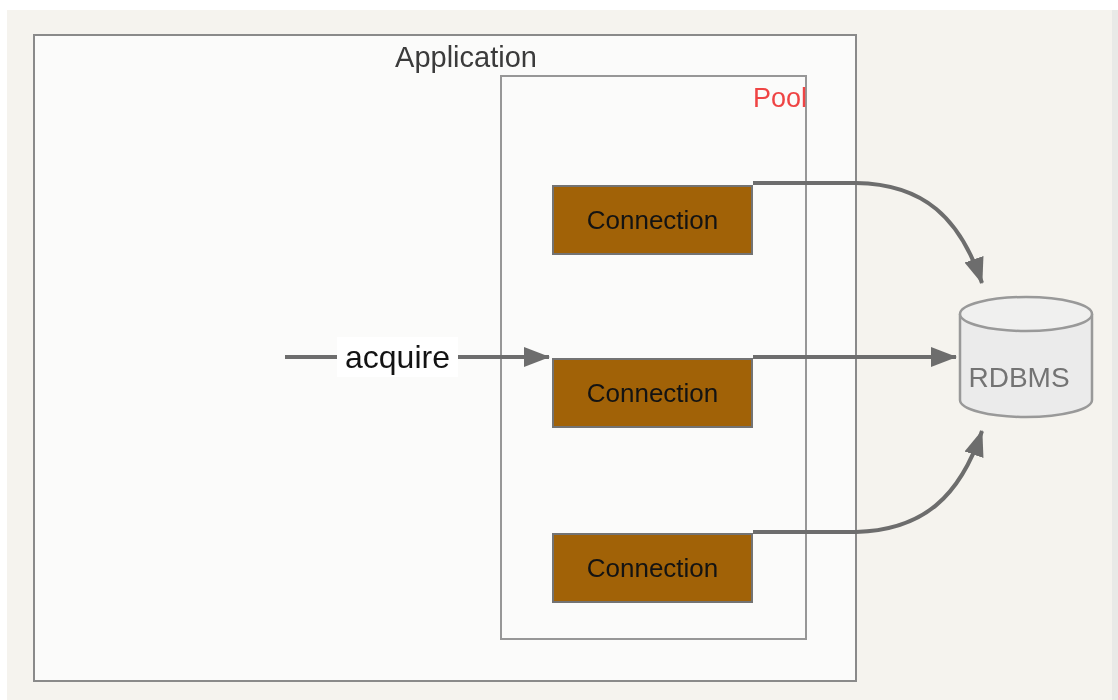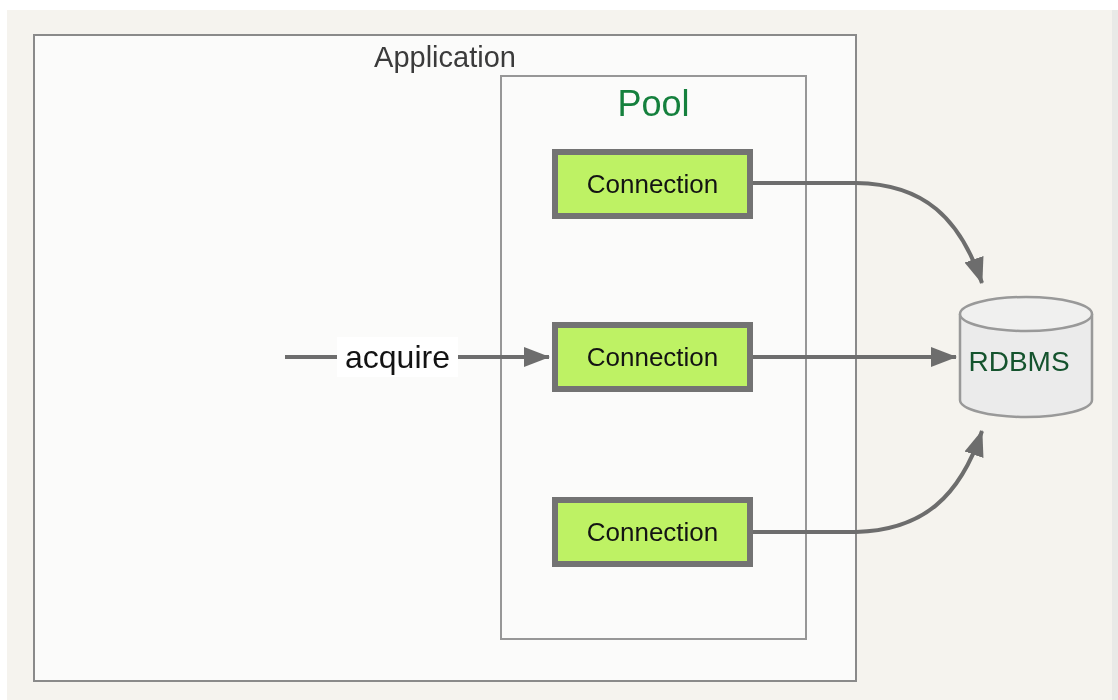--- a/index.html
+++ b/index.html
@@ -32,43 +32,45 @@
     border: 2px solid #8a8a8a;
     z-index: 1;
   }
   .app-label {
     position: absolute;
     left: 33px; top: 41px; width: 824px;
     text-align: center;
     font-size: 29px;
     color: #3b3b3b;
     z-index: 2;
+    padding-left: 21px;
   }
   .pool-box {
     left: 500px; top: 75px; width: 307px; height: 565px;
     background: #fbfbfa;
     border: 2px solid #979797;
     z-index: 2;
   }
   .pool-label {
     position: absolute;
     left: 500px; top: 83px; width: 307px;
-    text-align: center;
-    font-size: 36px;
-    color: #15803d;
+    text-align: right;
+    font-size: 27px;
+    color: #ef4444;
     z-index: 3;
   }
   .node {
     position: absolute; box-sizing: border-box;
-    background: #bef264;
-    border: 6px solid #737373;
+    background: #a16207;
+    border: 2px solid #737373;
     display: flex; align-items: center; justify-content: center;
     font-size: 26px;
     color: #131313;
     z-index: 3;
+    margin-top: 36px;
   }
   .conn { left: 552px; width: 201px; height: 70px; }
   .conn-1 { top: 149px; }
   .conn-2 { top: 322px; }
   .conn-3 { top: 497px; }
   .datasource { left: 85px; top: 323px; width: 200px; height: 68px; }
   .edge-layer {
     position: absolute; left: 0; top: 0;
     width: 1118px; height: 700px;
     z-index: 4;
@@ -78,24 +80,24 @@
     position: absolute;
     left: 337px; top: 337px; width: 121px; height: 40px;
     background: #ffffff;
     display: flex; align-items: center; justify-content: center;
     font-size: 32px;
     color: #131313;
     z-index: 6;
   }
   .rdbms-label {
     position: absolute;
-    left: 960px; top: 346px; width: 118px;
+    left: 960px; top: 362px; width: 118px;
     text-align: center;
     font-size: 28px;
-    color: #14532d;
+    color: #737373;
     z-index: 6;
   }
 </style>
 </head>
 <body>
 
 <div class="page">
   <div class="canvas"></div>
   <div class="right-edge"></div>
 

